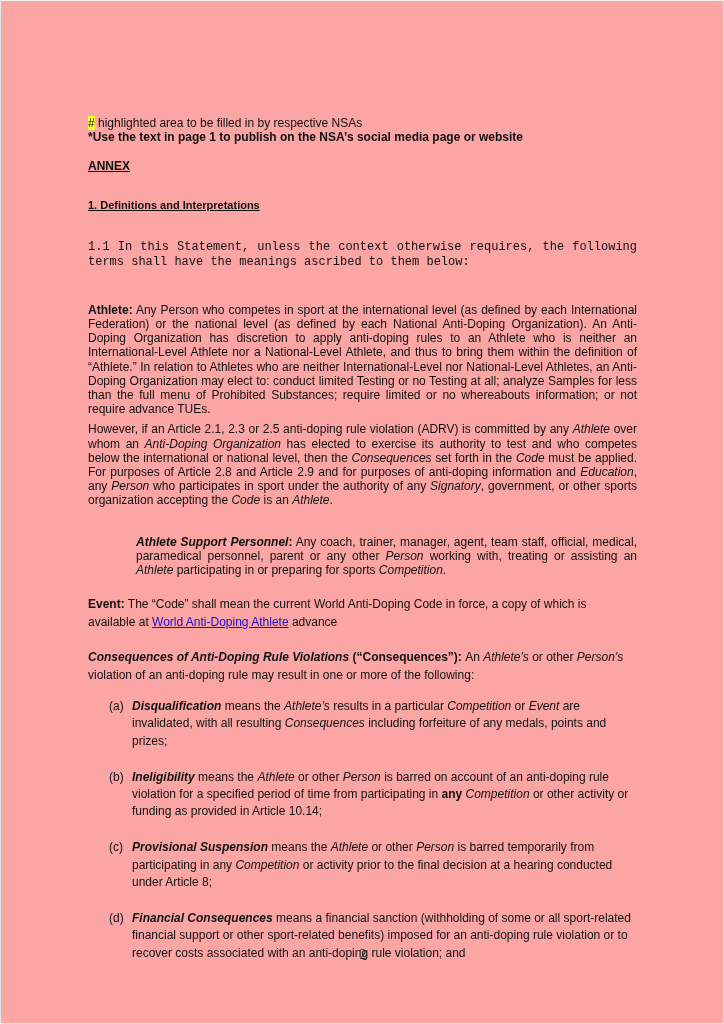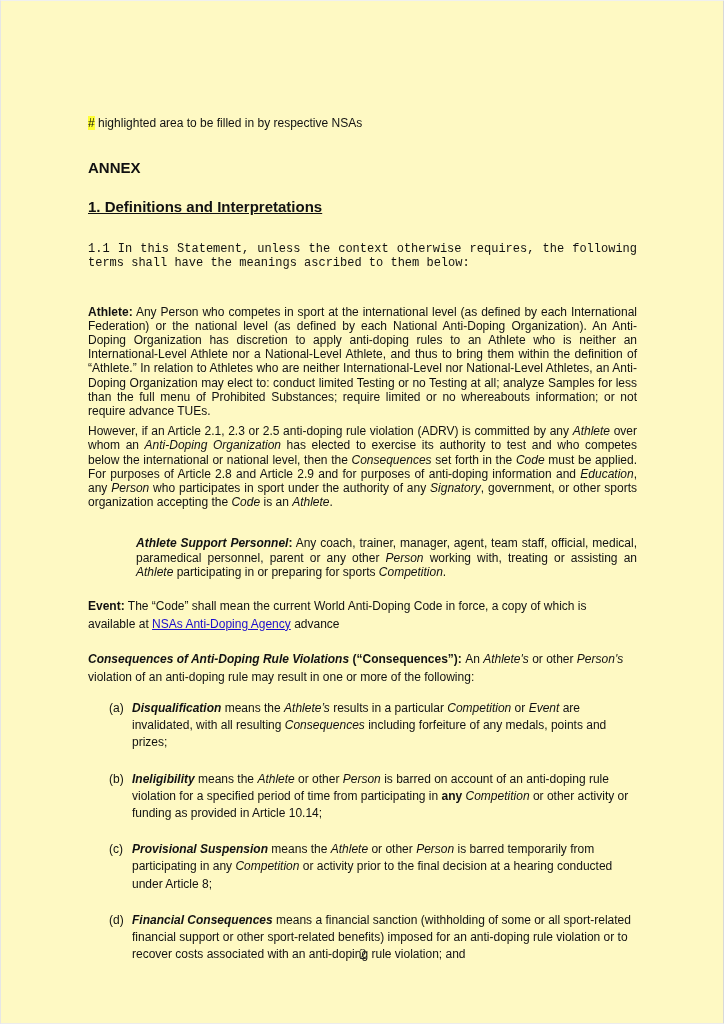--- a/index.html
+++ b/index.html
@@ -17,43 +17,44 @@
     }
     .page {
       position: absolute;
       left: 0; top: 0;
       width: 722px;
       height: 1022px;
       border-left: 1px solid #e6e6e6;
       border-top: 1px solid #f0f0f0;
       border-right: 2px solid #d8d8d8;
       border-bottom: 1px solid #ececec;
-      background: #fef9c3;
+      background: #fca5a5;
     }
     .content {
       position: absolute;
       left: 87px;
       top: 115px;
       width: 549px;
       font-size: 12px;
       line-height: 14.2px;
     }
     .note-line { margin: 0; }
     .hl { background: #ffff33; font-weight: normal; }
     .bold { font-weight: bold; }
     .italic { font-style: italic; }
     .bi { font-weight: bold; font-style: italic; }
     h1.annex {
-      font-size: 15px;
+      font-size: 12px;
       font-weight: bold;
-      margin: 29px 0 0 0;
+      text-decoration: underline;
+      margin: 13px 0 0 0;
       line-height: 18px;
     }
     h2.section {
-      font-size: 15px;
+      font-size: 11px;
       font-weight: bold;
       text-decoration: underline;
       margin: 22px 0 0 0;
       line-height: 16px;
     }
     p { margin: 0; }
     .justify { text-align: justify; }
     .p-intro { margin-top: 27px; font-family: Liberation Mono, monospace; }
     .p-athlete { margin-top: 34px; }
     .p-however { margin-top: 6px; }
@@ -87,34 +88,35 @@
       color: #222;
     }
   </style>
 </head>
 <body>
 
 <div class="page">
   <div class="content">
 
     <p class="note-line"><span class="hl">#</span><span> highlighted area to be filled in by respective NSAs</span></p>
+    <p class="note-line bold">*Use the text in page 1 to publish on the NSA’s social media page or website</p>
 
     <h1 class="annex">ANNEX</h1>
 
     <h2 class="section">1. Definitions and Interpretations</h2>
 
     <p class="justify p-intro">1.1 In this Statement, unless the context otherwise requires, the following terms shall have the meanings ascribed to them below:</p>
 
     <p class="justify p-athlete"><span class="bold">Athlete:</span><span> Any Person who competes in sport at the international level (as defined by each International Federation) or the national level (as defined by each National Anti-Doping Organization). An Anti-Doping Organization has discretion to apply anti-doping rules to an Athlete who is neither an International-Level Athlete nor a National-Level Athlete, and thus to bring them within the definition of “Athlete.” In relation to Athletes who are neither International-Level nor National-Level Athletes, an Anti-Doping Organization may elect to: conduct limited Testing or no Testing at all; analyze Samples for less than the full menu of Prohibited Substances; require limited or no whereabouts information; or not require advance TUEs.</span></p>
 
     <p class="justify p-however"><span>However, if an Article 2.1, 2.3 or 2.5 anti-doping rule violation (ADRV) is committed by any </span><span class="italic">Athlete</span><span> over whom an </span><span class="italic">Anti-Doping Organization</span><span> has elected to exercise its authority to test and who competes below the international or national level, then the </span><span class="italic">Consequences</span><span> set forth in the </span><span class="italic">Code</span><span> must be applied. For purposes of Article 2.8 and Article 2.9 and for purposes of anti-doping information and </span><span class="italic">Education</span><span>, any </span><span class="italic">Person</span><span> who participates in sport under the authority of any </span><span class="italic">Signatory</span><span>, government, or other sports organization accepting the </span><span class="italic">Code</span><span> is an </span><span class="italic">Athlete</span><span>.</span></p>
 
     <p class="justify p-asp"><span class="bi">Athlete Support Personnel</span><span class="bold">:</span><span> Any coach, trainer, manager, agent, team staff, official, medical, paramedical personnel, parent or any other </span><span class="italic">Person</span><span> working with, treating or assisting an </span><span class="italic">Athlete</span><span> participating in or preparing for sports </span><span class="italic">Competition</span><span>.</span></p>
 
-    <p class="p-code"><span class="bold">Event:</span><span> The “Code” shall mean the current World Anti-Doping Code in force, a copy of which is available at </span><a class="link" href="#">NSAs Anti-Doping Agency</a><span> advance</span></p>
+    <p class="p-code"><span class="bold">Event:</span><span> The “Code” shall mean the current World Anti-Doping Code in force, a copy of which is available at </span><a class="link" href="#">World Anti-Doping Athlete</a><span> advance</span></p>
 
     <p class="p-conseq"><span class="bi">Consequences of Anti-Doping Rule Violations</span><span class="bold"> (</span><span class="bold">“Consequences”</span><span class="bold">): </span><span>An </span><span class="italic">Athlete's</span><span> or other </span><span class="italic">Person's</span><span> violation of an anti-doping rule may result in one or more of the following:</span></p>
 
     <ul class="list" id="conseq-list">
         <li><span class="marker">(a)</span><span class="bi">Disqualification</span><span> means the </span><span class="italic">Athlete’s</span><span> results in a particular </span><span class="italic">Competition</span><span> or </span><span class="italic">Event</span><span> are invalidated, with all resulting </span><span class="italic">Consequences</span><span> including forfeiture of any medals, points and prizes;</span></li>
         <li><span class="marker">(b)</span><span class="bi">Ineligibility</span><span> means the </span><span class="italic">Athlete</span><span> or other </span><span class="italic">Person</span><span> is barred on account of an anti-doping rule violation for a specified period of time from participating in </span><span class="bold">any</span><span> </span><span class="italic">Competition</span><span> or other activity or funding as provided in Article 10.14;</span></li>
         <li><span class="marker">(c)</span><span class="bi">Provisional Suspension</span><span> means the </span><span class="italic">Athlete</span><span> or other </span><span class="italic">Person</span><span> is barred temporarily from participating in any </span><span class="italic">Competition</span><span> or activity prior to the final decision at a hearing conducted under Article 8;</span></li>
         <li><span class="marker">(d)</span><span class="bi">Financial Consequences</span><span> means a financial sanction (withholding of some or all sport-related financial support or other sport-related benefits) imposed for an anti-doping rule violation or to recover costs associated with an anti-doping rule violation; and</span></li>
       </ul>
 

